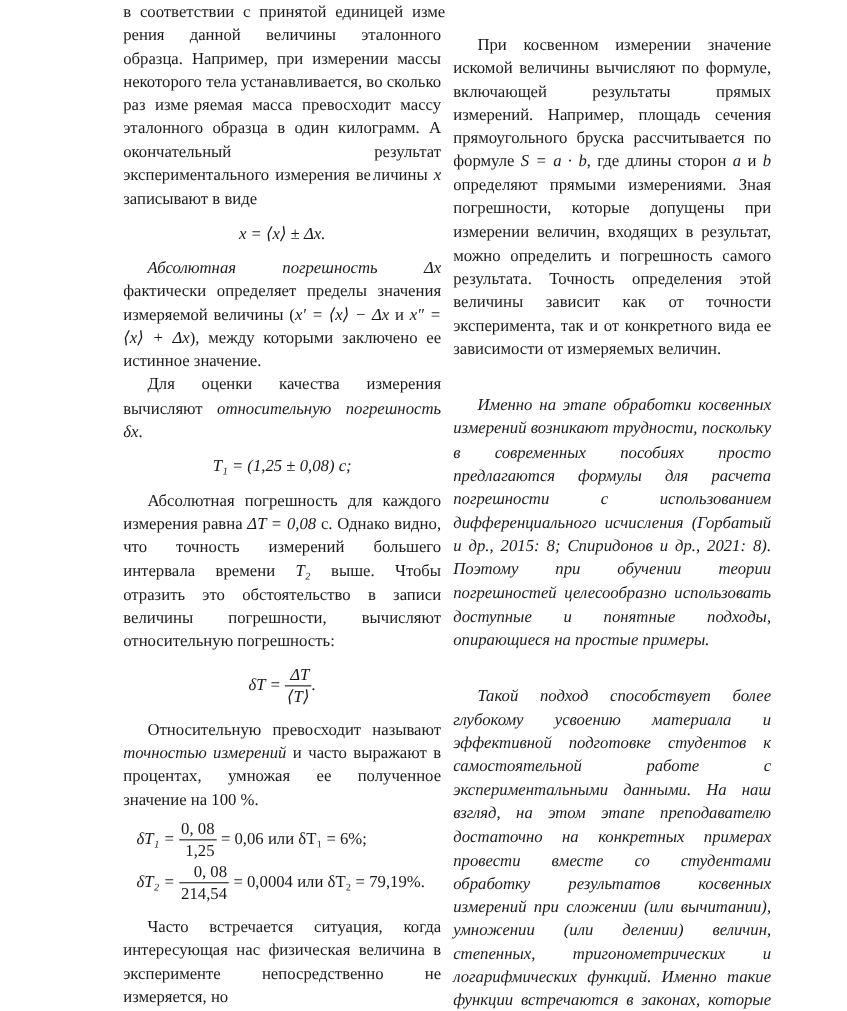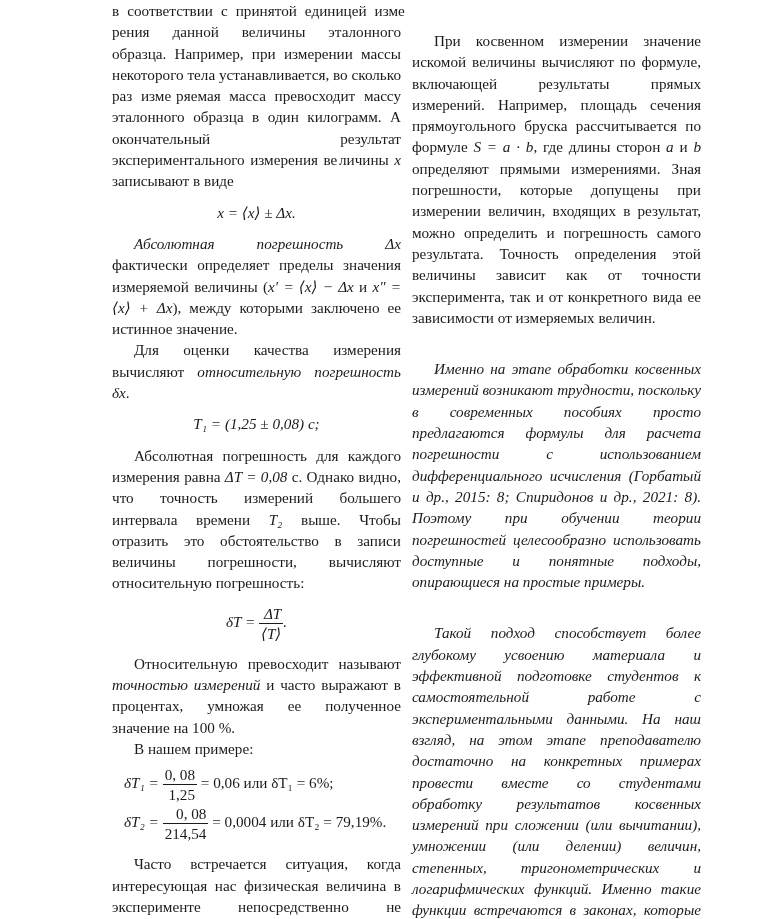--- a/index.html
+++ b/index.html
@@ -54,21 +54,20 @@
     <span>δT =</span>
     <span class="frac">
       <span class="num">ΔT</span>
       <span class="den">⟨T⟩</span>
     </span><span>.</span>
   </p>
   <div class="gap-s"></div>
   <p class="p ind">
     <span>Относительную превосходит называют </span><span class="it">точностью измерений</span><span> и часто выражают в процентах, умножая ее полученное значение на 100 %.</span>
   </p>
-  <p class="p ind">В нашем примере:</p>
   <div style="height:6px"></div>
   <p class="disp" style="text-align:left; padding-left:12px;">
     <span class="math">δT₁ =</span>
     <span class="frac">
       <span class="num">0, 08</span>
       <span class="den">1,25</span>
     </span>
     <span>= 0,06 или δT₁ = 6%;</span>
   </p>
   <p class="disp" style="text-align:left; padding-left:12px;">

